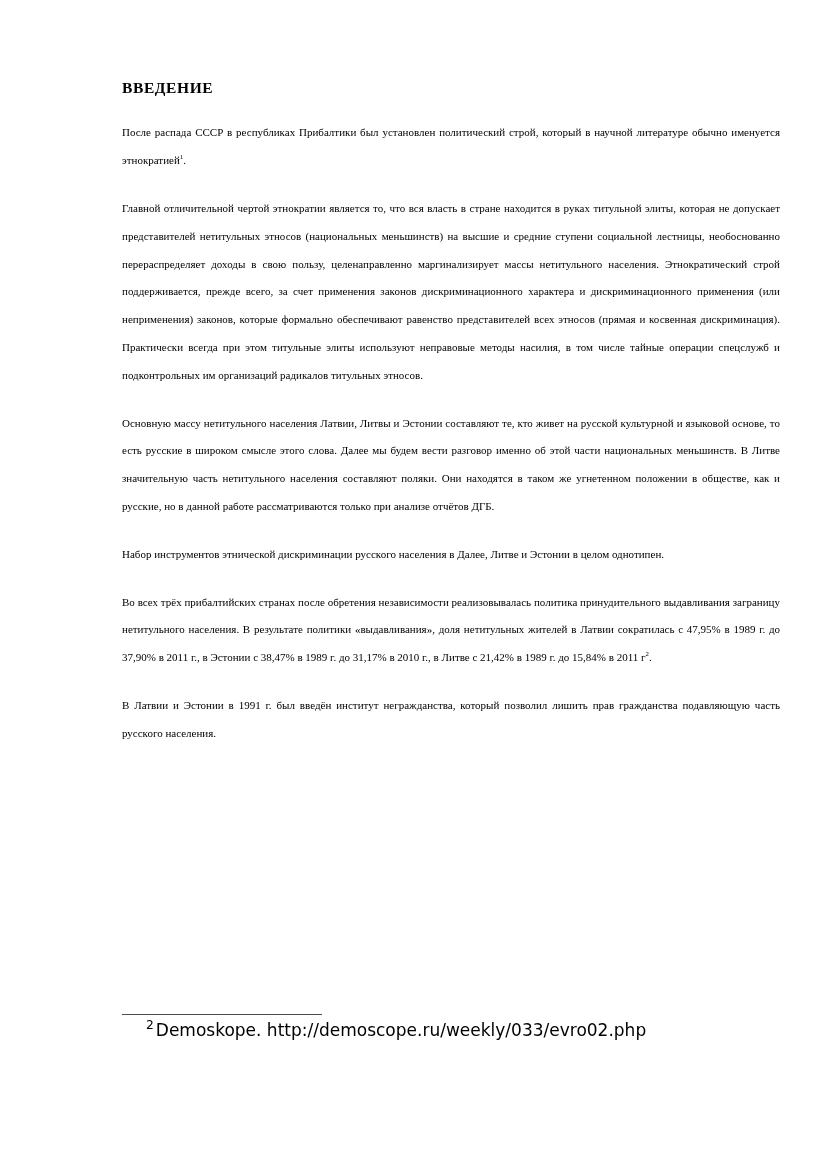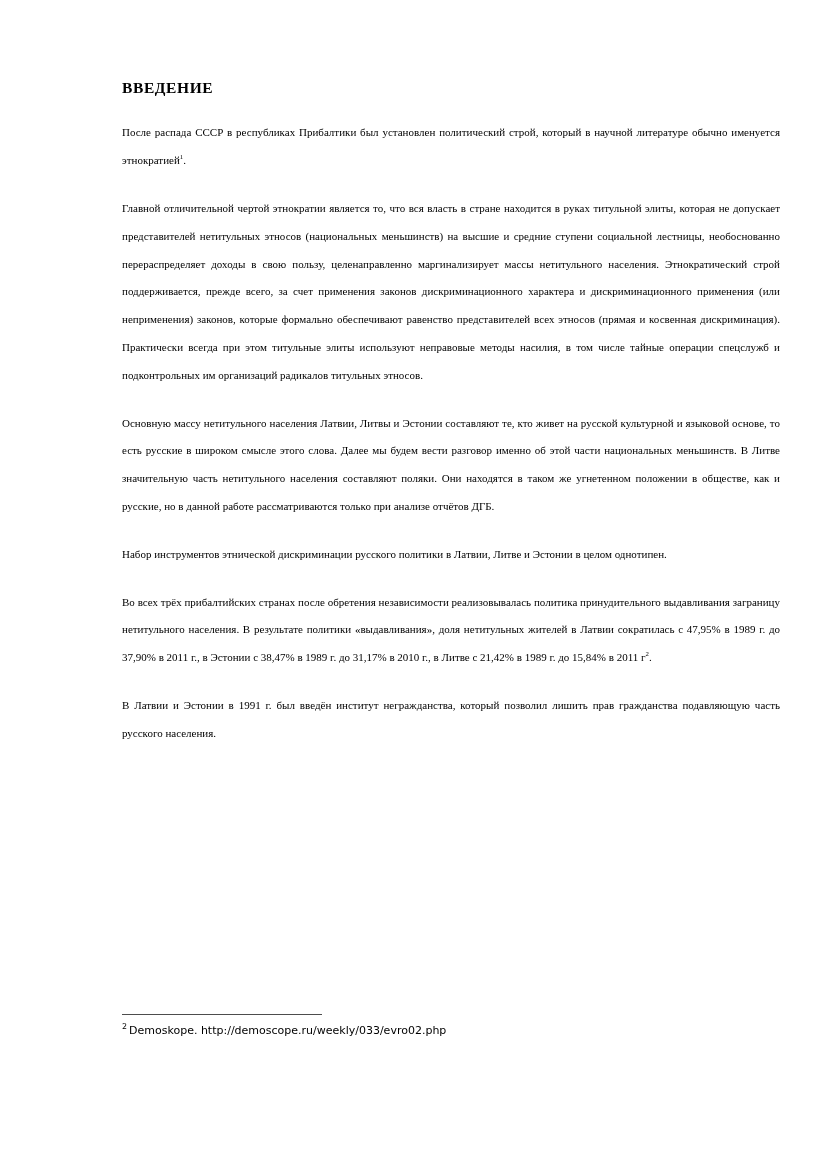--- a/index.html
+++ b/index.html
@@ -71,22 +71,23 @@
     margin: 0 0 1px 0;
     text-align: left;
   }
   .fn-serif {
     font-family: "Liberation Serif", "DejaVu Serif", serif;
     font-size: 12.6px;
     line-height: 16.5px;
   }
   .fn-sans {
     font-family: "DejaVu Sans", "Liberation Sans", sans-serif;
-    font-size: 11px;
+    font-size: 17px;
     line-height: 17px;
+    margin-left: 24px;
   }
   .fn-num {
     font-size: 0.72em;
     vertical-align: super;
     line-height: 0;
     margin-right: 2px;
   }
 </style>
 </head>
 <body>
@@ -96,21 +97,21 @@
   <div class="content">
 
     <h1 class="doc-title">ВВЕДЕНИЕ</h1>
 
     <p class="body-par"><span>После распада СССР в республиках Прибалтики был установлен политический строй, который в научной литературе обычно именуется этнократией</span><sup class="fn-ref">1</sup><span>.</span></p>
 
     <p class="body-par">Главной отличительной чертой этнократии является то, что вся власть в стране находится в руках титульной элиты, которая не допускает представителей нетитульных этносов (национальных меньшинств) на высшие и средние ступени социальной лестницы, необоснованно перераспределяет доходы в свою пользу, целенаправленно маргинализирует массы нетитульного населения. Этнократический строй поддерживается, прежде всего, за счет применения законов дискриминационного характера и дискриминационного применения (или неприменения) законов, которые формально обеспечивают равенство представителей всех этносов (прямая и косвенная дискриминация). Практически всегда при этом титульные элиты используют неправовые методы насилия, в том числе тайные операции спецслужб и подконтрольных им организаций радикалов титульных этносов.</p>
 
     <p class="body-par">Основную массу нетитульного населения Латвии, Литвы и Эстонии составляют те, кто живет на русской культурной и языковой основе, то есть русские в широком смысле этого слова. Далее мы будем вести разговор именно об этой части национальных меньшинств. В Литве значительную часть нетитульного населения составляют поляки. Они находятся в таком же угнетенном положении в обществе, как и русские, но в данной работе рассматриваются только при анализе отчётов ДГБ.</p>
 
-    <p class="body-par">Набор инструментов этнической дискриминации русского политики в Латвии, Литве и Эстонии в целом однотипен.</p>
+    <p class="body-par">Набор инструментов этнической дискриминации русского населения в Далее, Литве и Эстонии в целом однотипен.</p>
 
     <p class="body-par"><span>Во всех трёх прибалтийских странах после обретения независимости реализовывалась политика принудительного выдавливания заграницу нетитульного населения. В результате политики «выдавливания», доля нетитульных жителей в Латвии сократилась с 47,95% в 1989 г. до 37,90% в 2011 г., в Эстонии с 38,47% в 1989 г. до 31,17% в 2010 г., в Литве с 21,42%  в 1989 г. до 15,84% в 2011 г</span><sup class="fn-ref">2</sup><span>.</span></p>
 
     <p class="body-par">В Латвии и Эстонии в 1991 г. был введён институт негражданства, который позволил лишить прав гражданства подавляющую часть русского населения.</p>
 
   </div>
 
   <div class="footnotes">
     <hr class="fn-rule">
     <div class="fn-item fn-sans"><span class="fn-num">2</span><span>Demoskope. http://demoscope.ru/weekly/033/evro02.php</span></div>

